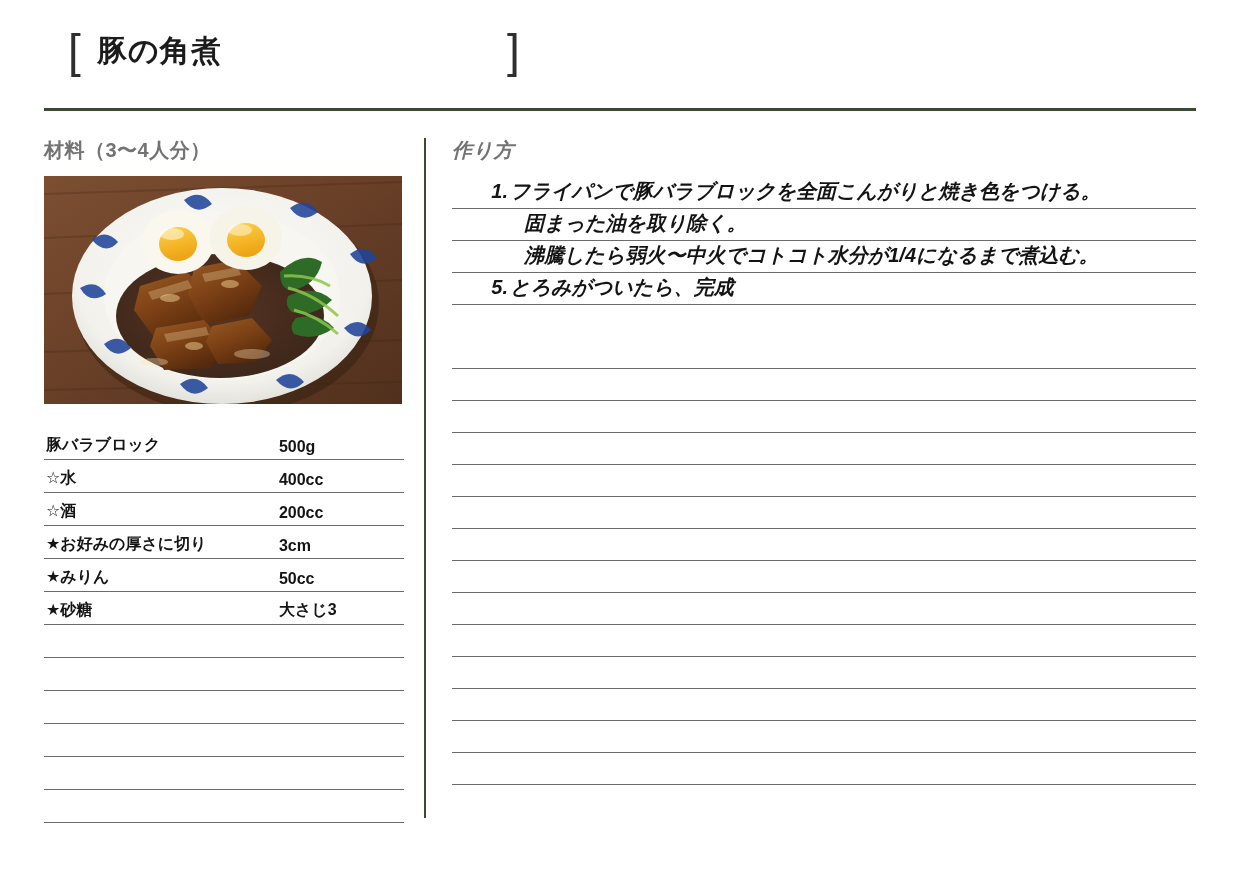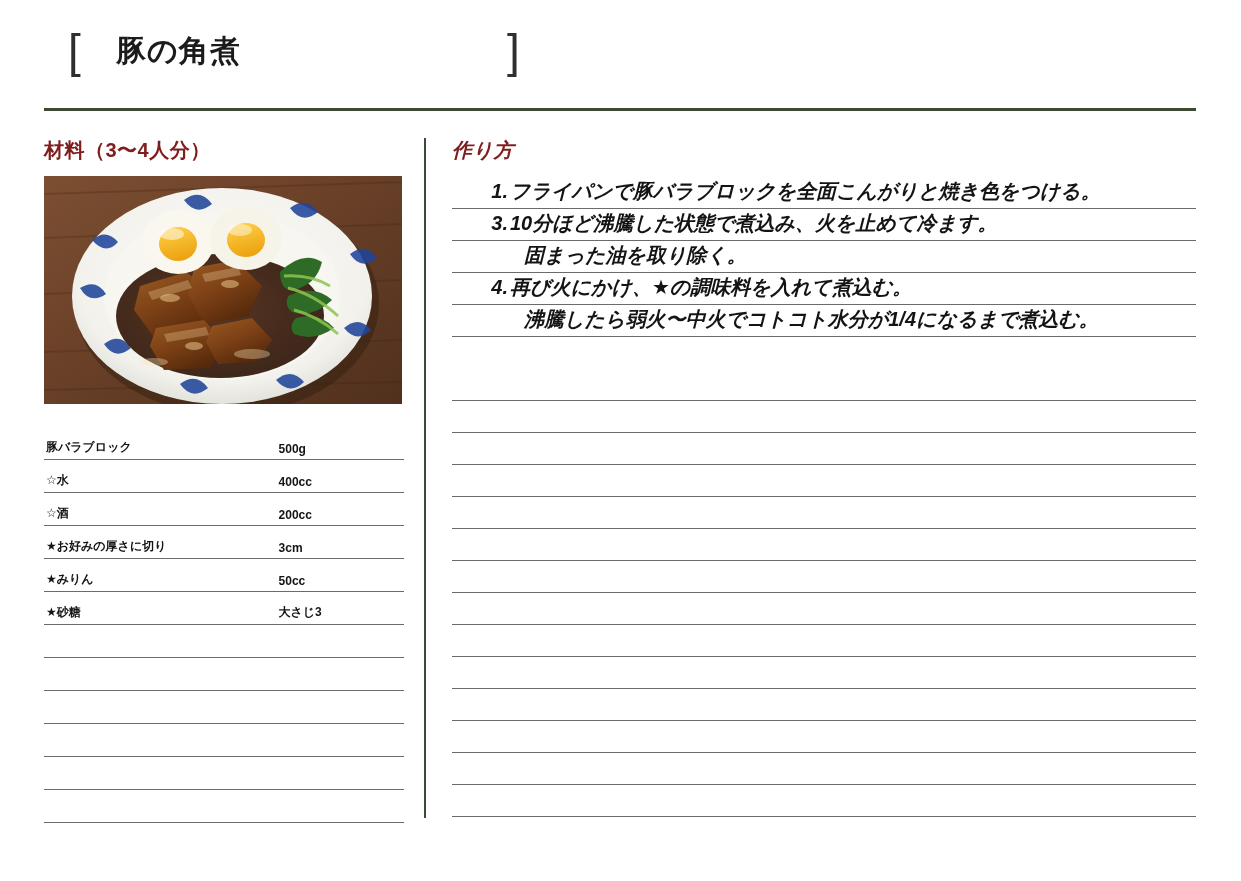--- a/index.html
+++ b/index.html
@@ -42,21 +42,20 @@
   .recipe-title {
     position: absolute;
     left: 52px;
     top: 6px;
     font-size: 30px;
     font-weight: 700;
     letter-spacing: 1px;
     color: #1b1b1b;
     line-height: 46px;
     white-space: nowrap;
-    margin-left: 19px;
   }
 
   
   .top-rule {
     position: absolute;
     left: 44px;
     top: 108px;
     width: 1152px;
     height: 3px;
     background: #3c4a33;
@@ -75,21 +74,21 @@
   
   .left-col {
     position: absolute;
     left: 44px;
     top: 138px;
     width: 360px;
   }
   .section-heading {
     font-size: 20px;
     font-weight: 700;
-    color: #7f1d1d;
+    color: #737373;
     letter-spacing: 0.5px;
     margin: 0 0 14px 0;
     line-height: 24px;
   }
 
   .photo {
     position: relative;
     width: 358px;
     height: 228px;
     overflow: hidden;
@@ -99,21 +98,21 @@
   .photo svg { display: block; }
 
   .ing-table {
     margin-top: 22px;
     width: 360px;
     border-collapse: collapse;
   }
   .ing-table tr { height: 33px; }
   .ing-table td {
     border-bottom: 1.5px solid #6b6b6b;
-    font-size: 12px;
+    font-size: 16px;
     font-weight: 700;
     color: #141414;
     padding: 0 2px 3px 2px;
     vertical-align: bottom;
     white-space: nowrap;
   }
   .ing-table td.name { width: 232px; }
   .ing-table td.amt { width: 126px; margin-top: 10px; }
   .ing-table tr.blank td {
     font-weight: 400;
@@ -335,30 +334,27 @@
 
   <div class="right-col">
     <div class="section-heading">作り方</div>
 
     <table class="steps-table">
       <tbody>
         <tr>
           <td><span class="num">1.</span><span class="txt">フライパンで豚バラブロックを全面こんがりと焼き色をつける。</span></td>
         </tr>
         <tr>
-          <td><span class="num">3.</span><span class="txt">10分ほど沸騰した状態で煮込み、火を止めて冷ます。</span></td>
-        </tr>
-        <tr>
           <td><span class="indent"></span><span class="txt">固まった油を取り除く。</span></td>
         </tr>
         <tr>
-          <td><span class="num">4.</span><span class="txt">再び火にかけ、★の調味料を入れて煮込む。</span></td>
-        </tr>
-        <tr>
           <td><span class="indent"></span><span class="txt">沸騰したら弱火〜中火でコトコト水分が1/4になるまで煮込む。</span></td>
+        </tr>
+        <tr>
+          <td><span class="num">5.</span><span class="txt">とろみがついたら、完成</span></td>
         </tr>
         <tr class="gap">
           <td>&nbsp;</td>
         </tr>
         <tr class="blank">
           <td></td>
         </tr>
         <tr class="blank">
           <td></td>
         </tr>

